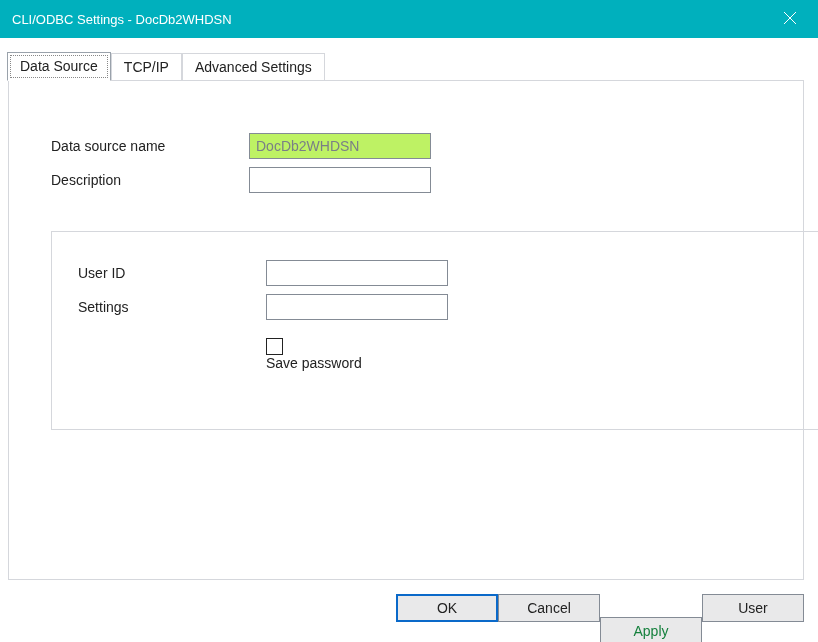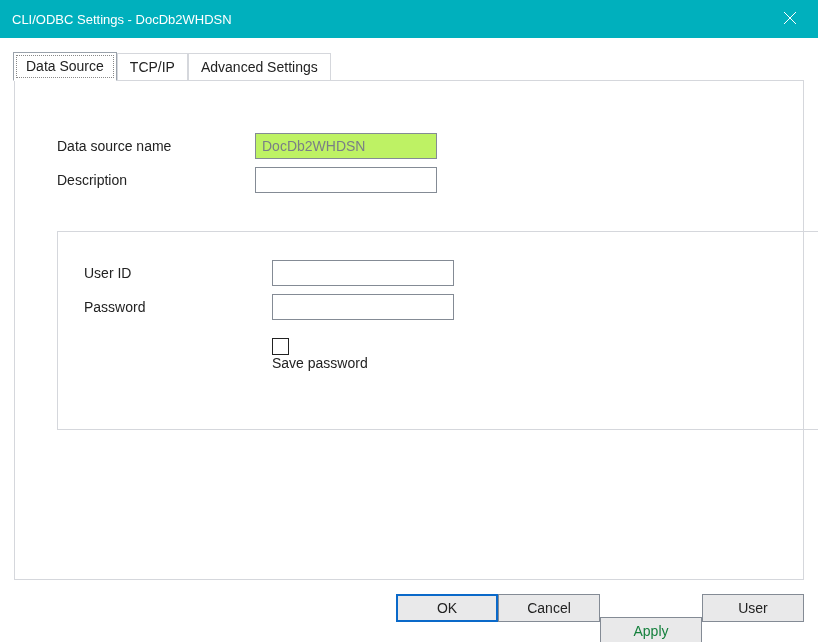--- a/index.html
+++ b/index.html
@@ -34,21 +34,21 @@
       align-items: center;
       justify-content: center;
       cursor: pointer;
     }
     .titlebar .close-btn svg { width: 14px; height: 14px; }
     .titlebar .close-btn svg line { stroke: #fff; stroke-width: 1; }
 
     
     .content {
       flex: 1 1 auto;
-      padding: 14px 14px 0 14px;
+      padding: 14px 14px 0 8px;
       display: flex;
       flex-direction: column;
       background: #fff;
     }
 
     
     .tabstrip {
       display: flex;
       align-items: flex-end;
       margin-left: -1px;
@@ -198,21 +198,21 @@
         <span class="label">Description</span>
         <input class="textbox" type="text" value="" style="">
       </div>
 
       <div class="group">
         <div class="row">
           <span class="label">User ID</span>
           <input class="textbox" type="text" value="" style="">
         </div>
         <div class="row">
-          <span class="label">Password</span>
+          <span class="label">Settings</span>
           <input class="textbox" type="password" value="" style="">
         </div>
         <div class="checkbox-row">
           <span class="checkbox-box"></span>
           <span>Save password</span>
         </div>
       </div>
 
     </div>
   </div>

